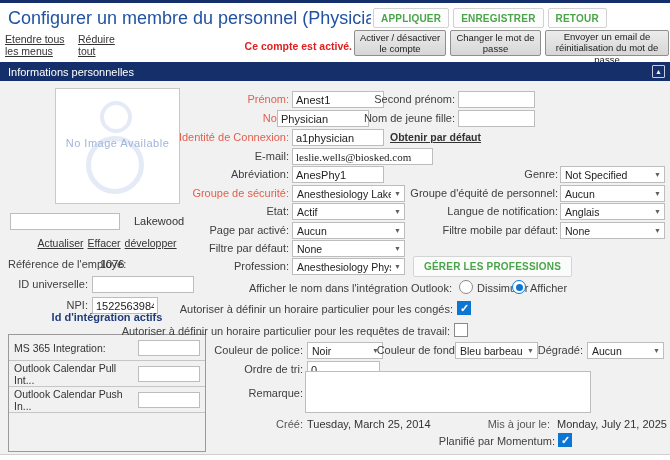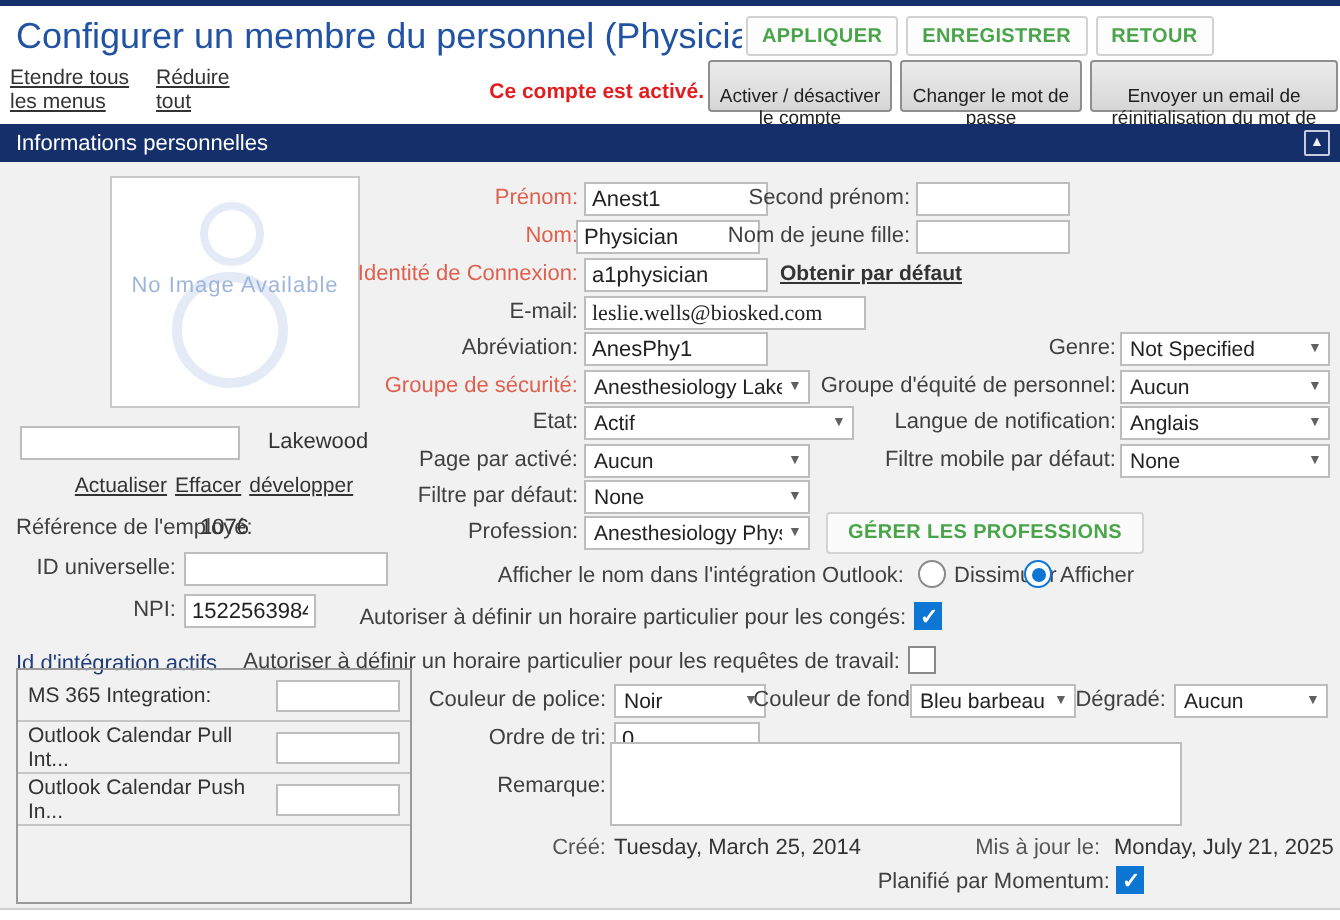--- a/index.html
+++ b/index.html
@@ -7,21 +7,21 @@
   .page{position:relative;width:670px;height:460px;background:#fff;font-size:11px;color:#404040}
   .topstrip{position:absolute;left:0;top:0;width:670px;height:3px;background:#152f6a}
 
   
   .page-title{position:absolute;left:8px;top:8px;width:363px;height:24px;font-size:18px;color:#2253a2;white-space:nowrap;overflow:hidden}
   .actions{position:absolute;left:373px;top:8px;display:flex;gap:4px}
   .btn-green{height:20px;padding:0 7px;font-family:inherit;font-size:10px;font-weight:bold;color:#4aa54a;background:#fdfdfd;border:1px solid #d2d2d2;border-radius:2px;cursor:pointer;white-space:nowrap;letter-spacing:.2px}
   .hlink{position:absolute;font-size:10.5px;line-height:12px;color:#333;text-decoration:underline;cursor:pointer}
   .status{position:absolute;left:240px;top:40px;width:112px;text-align:right;font-size:10.5px;font-weight:bold;color:#e21d1d}
   .account-btns{position:absolute;left:354px;top:30px;display:flex;gap:4px}
-  .btn-gray{height:26px;background:linear-gradient(#ececec,#d6d6d6);border:1px solid #8f8f8f;border-radius:2px;font-family:inherit;font-size:9.5px;line-height:1.2;color:#222;cursor:pointer;padding:12px 3px}
+  .btn-gray{height:26px;background:linear-gradient(#ececec,#d6d6d6);border:1px solid #8f8f8f;border-radius:2px;font-family:inherit;font-size:9.5px;line-height:1.2;color:#222;cursor:pointer;padding:0 3px}
 
   
   .section-bar{position:absolute;left:0;top:62px;width:670px;height:19px;background:#152f6a;color:#fff;display:flex;align-items:center;padding:0 8px;font-size:11px}
   .collapse-btn{position:absolute;right:5px;top:3px;width:13px;height:13px;border:1px solid #c7cde0;border-radius:1px;color:#eef1f8;font-size:7px;line-height:11px;text-align:center;cursor:pointer;background:transparent}
 
   
   .body{position:absolute;left:0;top:81px;width:670px;height:374px;background:#f1f1f2;border-bottom:1px solid #cfcfcf}
 
   .photo-box{position:absolute;left:55px;top:7px;width:125px;height:116px;background:#fff;border:1px solid #c9c9c9;overflow:hidden}
   .photo-box .c1{position:absolute;left:44px;top:12px;width:32px;height:32px;border:4px solid #e4eaf6;border-radius:50%}
@@ -31,21 +31,21 @@
   .ti{position:absolute;height:17px;background:#fff;border:1px solid #bdbdbd;font-family:inherit;font-size:11px;color:#222;padding:0 3px}
   .browse{position:absolute;left:134px;top:134px;background:none;border:none;font-family:inherit;font-size:11px;color:#333;cursor:pointer}
   .photo-links{position:absolute;left:8px;top:156px;width:198px;text-align:center;font-size:10.5px}
   .photo-links span{text-decoration:underline;cursor:pointer;color:#333;margin:0 2px}
 
   .lbl{position:absolute;font-size:11px;color:#404040;white-space:nowrap}
   .lbl.r{text-align:right}
   .req{color:#e0604e}
   .val{position:absolute;font-size:11px;color:#333;white-space:nowrap}
 
-  .int-title{position:absolute;left:8px;top:245px;width:198px;text-align:left;font-weight:normal;font-size:11px;color:#1f3c78}
+  .int-title{position:absolute;left:8px;top:230px;width:198px;text-align:center;font-weight:bold;font-size:11px;color:#1f3c78}
   .int-box{position:absolute;left:8px;top:253px;width:198px;height:118px;border:1px solid #9a9a9a}
   .int-row{display:flex;align-items:center;height:26px;border-bottom:1px solid #c5c5c5;padding:0 5px;font-size:10.5px;color:#333}
   .int-row input{margin-left:auto;width:62px;height:16px;border:1px solid #bdbdbd;background:#fff;font-family:inherit;font-size:10.5px}
 
   .select{position:absolute;height:17px;background:#fff;border:1px solid #bdbdbd;display:flex;align-items:center;padding-left:4px;cursor:pointer}
   .select .txt{flex:1;font-size:10.5px;color:#222;white-space:nowrap;overflow:hidden}
   .select .arr{flex:0 0 13px;text-align:center;color:#606060;font-size:7px}
 
   .btn-manage{position:absolute;left:413px;top:175px;height:21px;padding:0 10px;font-family:inherit;font-size:10px;font-weight:bold;color:#4aa54a;background:#fbfbfb;border:1px solid #d4d4d4;border-radius:2px;cursor:pointer;letter-spacing:.2px}
 
@@ -124,21 +124,21 @@
         <input value="" style="">
       </div>
     </div>
 
     <div class="lbl r req" style="right:381px;top:12px">Prénom:</div>
     <input class="ti" style="left: 292px; top: 10px; width: 92px;" value="Anest1">
     <div class="lbl r" style="right:215px;top:12px">Second prénom:</div>
     <input class="ti" style="left: 458px; top: 10px; width: 77px;" value="">
 
     <div class="lbl r req" style="right:381px;top:31px">Nom:</div>
-    <input class="ti" style="left: 288px; top: 29px; width: 92px;" value="Physician">
+    <input class="ti" style="left: 277px; top: 29px; width: 92px;" value="Physician">
     <div class="lbl r" style="right:215px;top:31px">Nom de jeune fille:</div>
     <input class="ti" style="left: 458px; top: 29px; width: 77px;" value="">
 
     <div class="lbl r req" style="right:381px;top:50px">Identité de Connexion:</div>
     <input class="ti" style="left: 292px; top: 48px; width: 92px;" value="a1physician">
     <div class="hlink" style="left:390px;top:50px;font-weight:bold">Obtenir par défaut</div>
 
     <div class="lbl r" style="right:381px;top:69px">E-mail:</div>
     <input class="ti" style="left: 292px; top: 67px; width: 141px; font-family: Liberation Serif, serif;" value="leslie.wells@biosked.com">
 
@@ -155,21 +155,21 @@
       <span class="txt">Anesthesiology Lakewood</span>
         <span class="arr">▼</span>
     </div>
     <div class="lbl r" style="right:112px;top:106px">Groupe d'équité de personnel:</div>
     <div class="select" style="left:560px;top:104px;width:105px">
       <span class="txt">Aucun</span>
         <span class="arr">▼</span>
     </div>
 
     <div class="lbl r" style="right:381px;top:124px">Etat:</div>
-    <div class="select" style="left:292px;top:122px;width:135px">
+    <div class="select" style="left:292px;top:122px;width:113px">
       <span class="txt">Actif</span>
         <span class="arr">▼</span>
     </div>
     <div class="lbl r" style="right:112px;top:124px">Langue de notification:</div>
     <div class="select" style="left:560px;top:122px;width:105px">
       <span class="txt">Anglais</span>
         <span class="arr">▼</span>
     </div>
 
     <div class="lbl r" style="right:381px;top:143px">Page par activé:</div>

